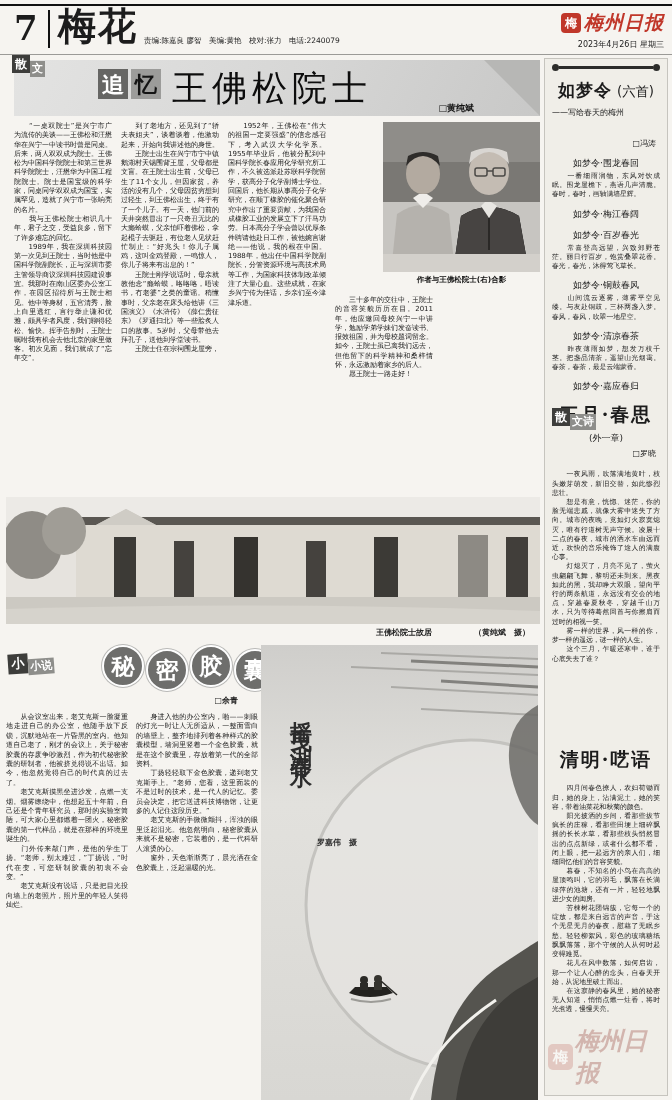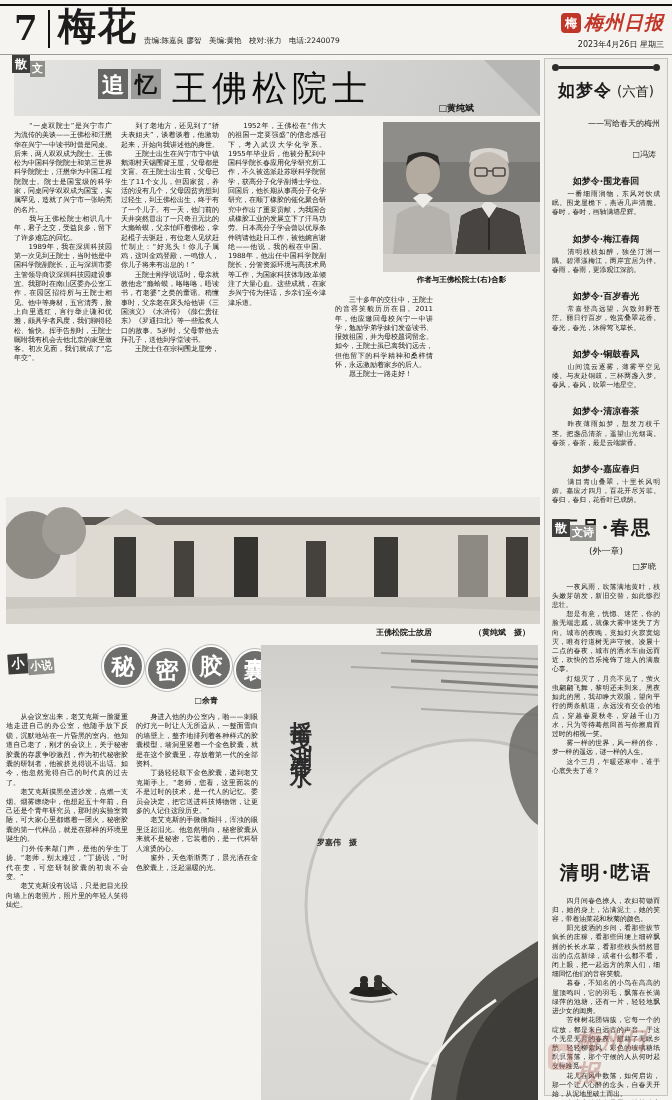--- a/index.html
+++ b/index.html
@@ -56,39 +56,39 @@
   .house-capbar{position:absolute;left:6px;top:627px;width:534px;display:flex;justify-content:flex-end;gap:42px;font-size:8px;font-weight:bold;color:#222;padding-right:10px;box-sizing:border-box;}
 
   
   .story{position:absolute;left:6px;top:645px;width:252px;height:452px;}
   .story .genre-label{left:2px;top:8px;transform:rotate(-4deg);}
   .story .gbox1{width:20px;height:20px;font-size:13px;line-height:20px;}
   .story-title{position:absolute;left:94px;top:0;display:flex;}
   .story-title span{width:38px;height:38px;border-radius:50%;background:#6e6e6c;color:#fff;font-size:23px;line-height:38px;text-align:center;font-weight:900;margin-left:2px;border:2px solid #fefefe;box-shadow:0 0 0 1px #b9b9b7;}
   .story-title span:nth-child(2){transform:translateY(4px);}
   .story-title span:nth-child(4){transform:translateY(4px);}
-  .story-author{position:absolute;right:40px;top:50px;font-size:8px;font-weight:bold;}
+  .story-author{position:absolute;right:20px;top:50px;font-size:8px;font-weight:bold;}
   .story-cols{position:absolute;left:0;top:68px;width:252px;height:382px;display:flex;gap:8px;}
   .story-col{width:122px;font-size:7px;line-height:9.4px;text-align:justify;white-space:pre-line;overflow:hidden;color:#1a1a1a;}
 
   
   .lake{position:absolute;left:261px;top:645px;width:277px;height:455px;background:#dddcd8;overflow:hidden;}
   .lake-title{position:absolute;left:26px;top:58px;writing-mode:vertical-rl;font-size:22px;font-weight:900;letter-spacing:9px;color:#2b2b2b;font-family:"DejaVu Serif","Liberation Serif",serif;}
   .lake-credit{position:absolute;left:56px;top:192px;font-size:8px;font-weight:bold;color:#2b2b2b;}
 
   
   .sidebar{position:absolute;left:544px;top:58px;width:124px;height:1038px;background:#f0eee8;border:1px solid #c6c4be;box-sizing:border-box;padding:0 7px;}
   .rod{display:flex;align-items:center;margin:5px 0 8px 0;}
   .rod .dot{width:7px;height:7px;border-radius:50%;background:#2c2c2a;}
   .rod .bar{flex:1;height:3px;background:#2c2c2a;}
   .poem-head{text-align:center;margin-top:6px;}
   .poem-title{font-size:17px;font-weight:900;letter-spacing:1px;}
-  .poem-sub{font-size:8px;margin-top:16px;text-align:right;}
+  .poem-sub{font-size:8px;margin-top:5px;text-align:left;}
   .poem-author{font-size:8px;text-align:right;margin-top:20px;padding-right:4px;}
-  .poem h4{font-size:9px;margin:15px 0 2px 0;text-align:center;font-weight:bold;}
+  .poem h4{font-size:9px;margin:8px 0 2px 0;text-align:center;font-weight:normal;}
   .poem p{font-size:6.8px;line-height:9.2px;margin:0;text-align:justify;white-space:pre-line;}
   .sb-genre{display:flex;margin-top:13px;}
   .sb-title{font-size:19px;font-weight:900;text-align:center;letter-spacing:2px;margin-top:9px;}
   .sb-sub{font-size:9px;text-align:center;margin-top:4px;}
   .sb-author{font-size:8px;text-align:right;margin-top:3px;padding-right:4px;}
   .sb-text{font-size:6.8px;line-height:9.2px;text-align:justify;white-space:pre-line;overflow:hidden;margin-top:11px;}
   .sb-text.first{height:268px;}
   .sb-text.second{height:300px;}
   .watermark{position:absolute;left:3px;bottom:6px;display:flex;align-items:center;gap:2px;opacity:.5;pointer-events:none;}
   .wm-logo{width:26px;height:26px;background:rgba(190,100,90,.55);border-radius:5px;color:#fff;font-size:15px;line-height:26px;text-align:center;font-weight:bold;}
@@ -267,37 +267,35 @@
   </div>
   <div class="poem-sub">——写给春天的梅州</div>
   <div class="poem-author">□冯涛</div>
 
   <div class="poem">
     <h4>如梦令·围龙春回</h4>
     <p>　　一番细雨润物，东风对饮成眠。围龙屋檐下，燕语几声清脆。春时，春时，画轴满墙星辉。</p>
   </div>
   <div class="poem">
     <h4>如梦令·梅江春阔</h4>
-    <p>　　清明枝枝如醉，独坐汀洲一隅。碧潭漾梅江，两岸宜居为伴。春雨，春雨，更添观江深韵。</p>
   </div>
   <div class="poem">
     <h4>如梦令·百岁春光</h4>
     <p>　　常喜登高远望，兴致郊野苍茫。丽日行百岁，饱赏叠翠花香。春光，春光，沐得莺飞草长。</p>
   </div>
   <div class="poem">
     <h4>如梦令·铜鼓春风</h4>
     <p>　　山间流云逐雾，薄雾平空见缕。与友赴铜鼓，三杯两盏入梦。春风，春风，吹翠一地星空。</p>
   </div>
   <div class="poem">
     <h4>如梦令·清凉春茶</h4>
     <p>　　昨夜薄雨如梦，想发万枝千茎。把盏品清茶，遥望山光烟霭。春茶，春茶，最是云端蒙香。</p>
   </div>
   <div class="poem">
     <h4>如梦令·嘉应春归</h4>
-    <p>　　满目青山叠翠，十里长风明媚。嘉应才四月，百花开尽芳菲。春归，春归，花香叶已成荫。</p>
   </div>
 
   <div class="sb-genre genre-label">
     <span class="gbox1">散</span>
     <span class="gbox2">文诗</span>
   </div>
   <div class="sb-title serif">三月·春思</div>
   <div class="sb-sub">(外一章)</div>
   <div class="sb-author">□罗晓</div>
   <div class="sb-text first">　　一夜风雨，吹落满地黄叶，枝头嫩芽萌发，新旧交替，如此惨烈悲壮。

